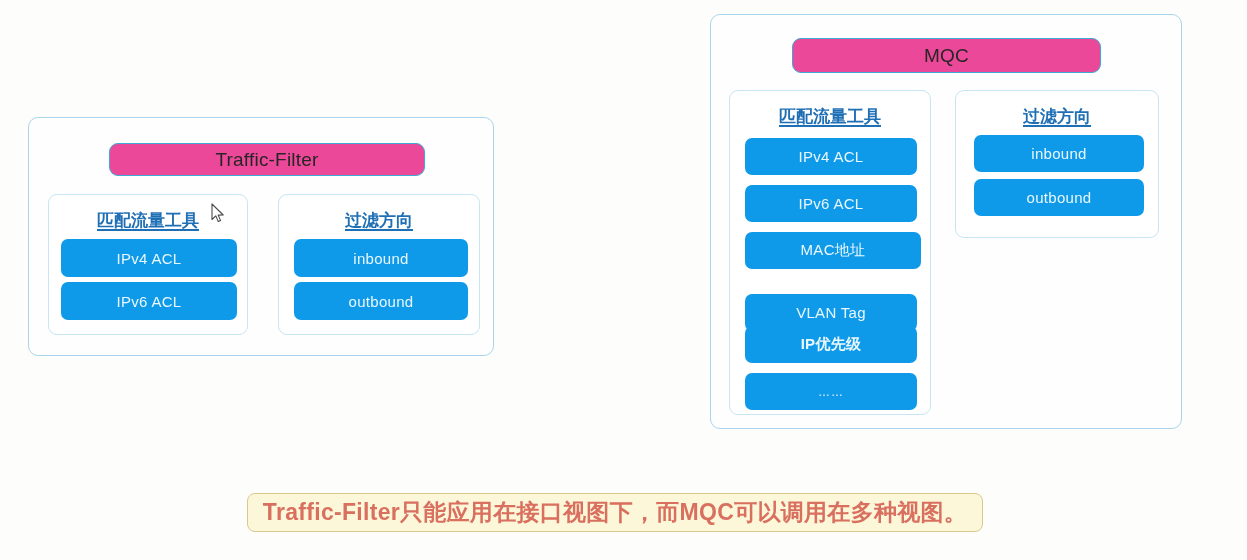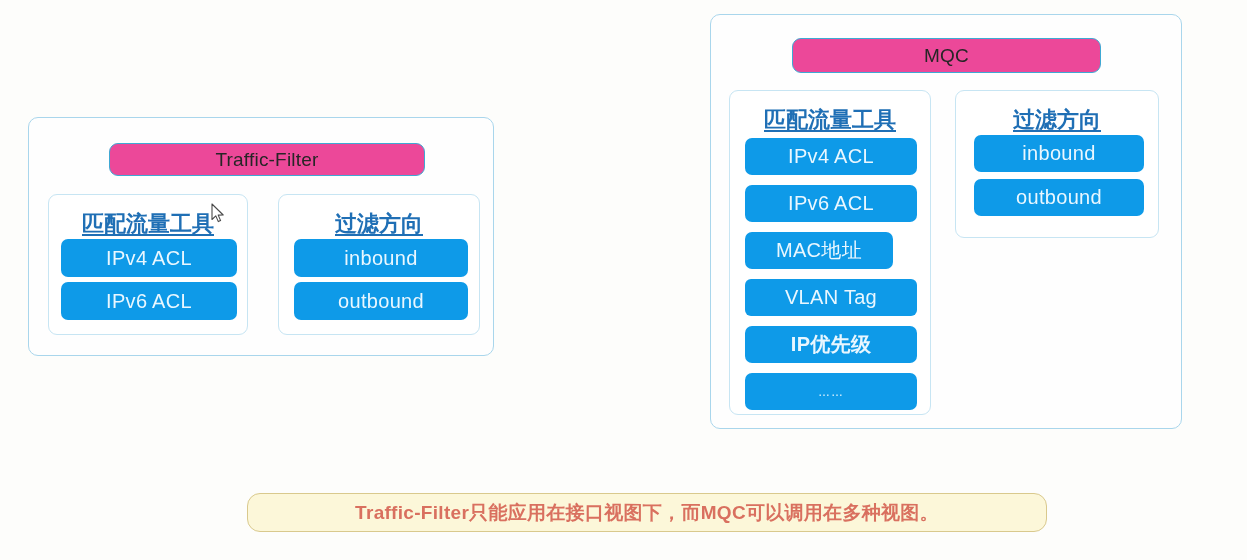--- a/index.html
+++ b/index.html
@@ -62,21 +62,21 @@
   #panel-left-dir    { left: 278px; top: 194px; width: 202px; height: 141px; }
   #panel-right-tools { left: 729px; top: 90px;  width: 202px; height: 325px; }
   #panel-right-dir   { left: 955px; top: 90px;  width: 204px; height: 148px; }
 
   
   .panel-heading {
     position: absolute;
     left: 0;
     right: 0;
     text-align: center;
-    font-size: 22px;
+    font-size: 17px;
     font-weight: bold;
     color: #1f6fb5;
     text-decoration: underline;
     text-underline-offset: 3px;
     text-decoration-thickness: 2px;
     white-space: nowrap;
   }
   #heading-left-tools  { top: 14px; }
   #heading-left-dir    { top: 14px; }
   #heading-right-tools { top: 14px; }
@@ -85,64 +85,64 @@
   
   .pill {
     position: absolute;
     box-sizing: border-box;
     background: #0e9ae8;
     border-radius: 7px;
     display: flex;
     align-items: center;
     justify-content: center;
     color: #e9f7ff;
-    font-size: 20px;
+    font-size: 15px;
     letter-spacing: .3px;
     white-space: nowrap;
   }
   .pill.dots {
     font-size: 12px;
     letter-spacing: 1px;
   }
 
   
   #pill-l-ipv4 { left: 12px; top: 44px; width: 176px; height: 38px; }
   #pill-l-ipv6 { left: 12px; top: 87px; width: 176px; height: 38px; }
   
   #pill-l-in   { left: 15px; top: 44px; width: 174px; height: 38px; }
   #pill-l-out  { left: 15px; top: 87px; width: 174px; height: 38px; }
 
   
   #pill-r-ipv4  { left: 15px; top: 47px;  width: 172px; height: 37px; }
   #pill-r-ipv6  { left: 15px; top: 94px;  width: 172px; height: 37px; }
-  #pill-r-mac   { left: 15px; top: 141px; width: 148px; height: 37px; }
-  #pill-r-vlan  { left: 15px; top: 188px; width: 172px; height: 37px; border-radius: 6px; }
+  #pill-r-mac   { left: 15px; top: 141px; width: 176px; height: 37px; }
+  #pill-r-vlan  { left: 15px; top: 203px; width: 172px; height: 37px; }
   #pill-r-prec  { left: 15px; top: 235px; width: 172px; height: 37px; font-weight: bold; }
   #pill-r-more  { left: 15px; top: 282px; width: 172px; height: 37px; }
 
   
   #pill-r-in   { left: 18px; top: 44px; width: 170px; height: 37px; }
   #pill-r-out  { left: 18px; top: 88px; width: 170px; height: 37px; }
 
   
   #caption-banner {
     position: absolute;
     left: 247px;
     top: 493px;
-    width: 800px;
+    width: 736px;
     height: 39px;
     box-sizing: border-box;
     background: #fcf7d9;
     border: 1px solid #d9c98d;
-    border-radius: 13px;
+    border-radius: 8px;
     display: flex;
     align-items: center;
     justify-content: center;
     color: #d9705f;
-    font-size: 19px;
+    font-size: 23px;
     font-weight: bold;
     letter-spacing: .3px;
     white-space: nowrap;
   }
 
   
   #mouse-cursor {
     position: absolute;
     left: 211px;
     top: 203px;

